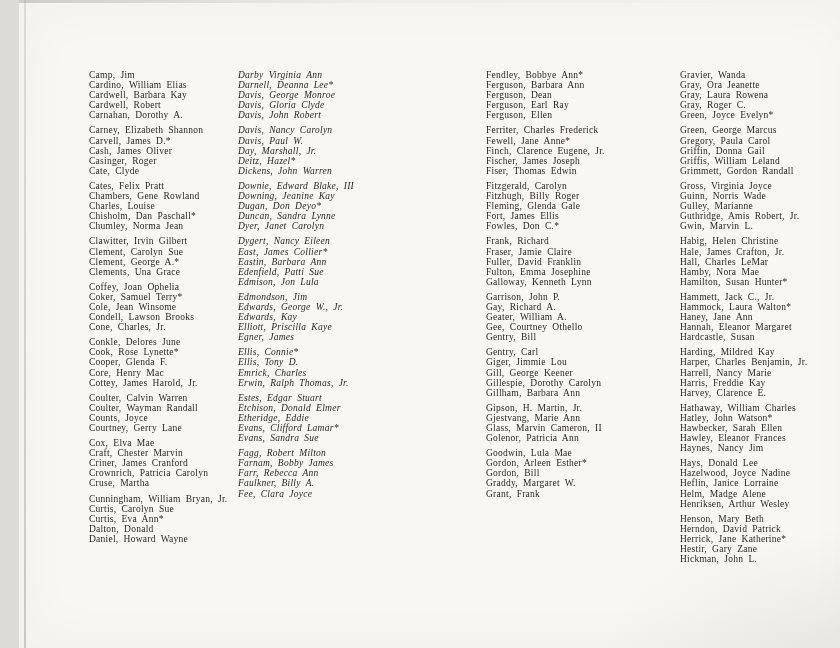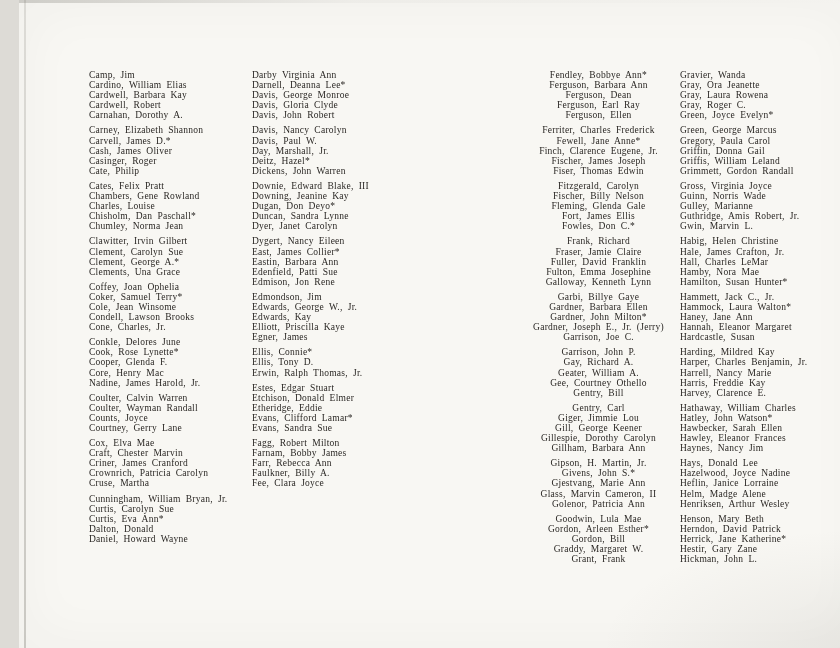--- a/index.html
+++ b/index.html
@@ -46,22 +46,22 @@
     top: 70px;
     width: 225px;
     font-size: 9.5px;
     line-height: 10.1px;
     color: #2a2724;
     letter-spacing: 0.25px;
     word-spacing: 2.5px;
     white-space: nowrap;
   }
   .col-1 { left: 70px; }
-  .col-2 { left: 233px; }
-  .col-3 { left: 467px; text-align: center; }
+  .col-2 { left: 219px; font-style: italic; }
+  .col-3 { left: 467px; }
   .col-4 { left: 661px; }
   .group { margin-bottom: 5px; }
   .entry { height: 10.1px; }
 </style>
 </head>
 <body>
 
 <div class="page">
   <div class="corner-shade"></div>
   <div class="col col-1">
@@ -70,21 +70,21 @@
         <div class="entry">Cardino, William Elias</div>
         <div class="entry">Cardwell, Barbara Kay</div>
         <div class="entry">Cardwell, Robert</div>
         <div class="entry">Carnahan, Dorothy A.</div>
       </div>
       <div class="group">
         <div class="entry">Carney, Elizabeth Shannon</div>
         <div class="entry">Carvell, James D.*</div>
         <div class="entry">Cash, James Oliver</div>
         <div class="entry">Casinger, Roger</div>
-        <div class="entry">Cate, Philip</div>
+        <div class="entry">Cate, Clyde</div>
       </div>
       <div class="group">
         <div class="entry">Cates, Felix Pratt</div>
         <div class="entry">Chambers, Gene Rowland</div>
         <div class="entry">Charles, Louise</div>
         <div class="entry">Chisholm, Dan Paschall*</div>
         <div class="entry">Chumley, Norma Jean</div>
       </div>
       <div class="group">
         <div class="entry">Clawitter, Irvin Gilbert</div>
@@ -97,21 +97,21 @@
         <div class="entry">Coker, Samuel Terry*</div>
         <div class="entry">Cole, Jean Winsome</div>
         <div class="entry">Condell, Lawson Brooks</div>
         <div class="entry">Cone, Charles, Jr.</div>
       </div>
       <div class="group">
         <div class="entry">Conkle, Delores June</div>
         <div class="entry">Cook, Rose Lynette*</div>
         <div class="entry">Cooper, Glenda F.</div>
         <div class="entry">Core, Henry Mac</div>
-        <div class="entry">Nadine, James Harold, Jr.</div>
+        <div class="entry">Cottey, James Harold, Jr.</div>
       </div>
       <div class="group">
         <div class="entry">Coulter, Calvin Warren</div>
         <div class="entry">Coulter, Wayman Randall</div>
         <div class="entry">Counts, Joyce</div>
         <div class="entry">Courtney, Gerry Lane</div>
       </div>
       <div class="group">
         <div class="entry">Cox, Elva Mae</div>
         <div class="entry">Craft, Chester Marvin</div>
@@ -147,32 +147,33 @@
         <div class="entry">Downing, Jeanine Kay</div>
         <div class="entry">Dugan, Don Deyo*</div>
         <div class="entry">Duncan, Sandra Lynne</div>
         <div class="entry">Dyer, Janet Carolyn</div>
       </div>
       <div class="group">
         <div class="entry">Dygert, Nancy Eileen</div>
         <div class="entry">East, James Collier*</div>
         <div class="entry">Eastin, Barbara Ann</div>
         <div class="entry">Edenfield, Patti Sue</div>
-        <div class="entry">Edmison, Jon Rene</div>
+        <div class="entry">Edmison, Jon Lula</div>
       </div>
       <div class="group">
         <div class="entry">Edmondson, Jim</div>
         <div class="entry">Edwards, George W., Jr.</div>
         <div class="entry">Edwards, Kay</div>
         <div class="entry">Elliott, Priscilla Kaye</div>
         <div class="entry">Egner, James</div>
       </div>
       <div class="group">
         <div class="entry">Ellis, Connie*</div>
         <div class="entry">Ellis, Tony D.</div>
+        <div class="entry">Emrick, Charles</div>
         <div class="entry">Erwin, Ralph Thomas, Jr.</div>
       </div>
       <div class="group">
         <div class="entry">Estes, Edgar Stuart</div>
         <div class="entry">Etchison, Donald Elmer</div>
         <div class="entry">Etheridge, Eddie</div>
         <div class="entry">Evans, Clifford Lamar*</div>
         <div class="entry">Evans, Sandra Sue</div>
       </div>
       <div class="group">
@@ -193,56 +194,48 @@
       </div>
       <div class="group">
         <div class="entry">Ferriter, Charles Frederick</div>
         <div class="entry">Fewell, Jane Anne*</div>
         <div class="entry">Finch, Clarence Eugene, Jr.</div>
         <div class="entry">Fischer, James Joseph</div>
         <div class="entry">Fiser, Thomas Edwin</div>
       </div>
       <div class="group">
         <div class="entry">Fitzgerald, Carolyn</div>
-        <div class="entry">Fischer, Billy Nelson</div>
+        <div class="entry">Fitzhugh, Billy Roger</div>
         <div class="entry">Fleming, Glenda Gale</div>
         <div class="entry">Fort, James Ellis</div>
         <div class="entry">Fowles, Don C.*</div>
       </div>
       <div class="group">
         <div class="entry">Frank, Richard</div>
         <div class="entry">Fraser, Jamie Claire</div>
         <div class="entry">Fuller, David Franklin</div>
         <div class="entry">Fulton, Emma Josephine</div>
         <div class="entry">Galloway, Kenneth Lynn</div>
       </div>
       <div class="group">
-        <div class="entry">Garbi, Billye Gaye</div>
-        <div class="entry">Gardner, Barbara Ellen</div>
-        <div class="entry">Gardner, John Milton*</div>
-        <div class="entry">Gardner, Joseph E., Jr. (Jerry)</div>
-        <div class="entry">Garrison, Joe C.</div>
-      </div>
-      <div class="group">
         <div class="entry">Garrison, John P.</div>
         <div class="entry">Gay, Richard A.</div>
         <div class="entry">Geater, William A.</div>
         <div class="entry">Gee, Courtney Othello</div>
         <div class="entry">Gentry, Bill</div>
       </div>
       <div class="group">
         <div class="entry">Gentry, Carl</div>
         <div class="entry">Giger, Jimmie Lou</div>
         <div class="entry">Gill, George Keener</div>
         <div class="entry">Gillespie, Dorothy Carolyn</div>
         <div class="entry">Gillham, Barbara Ann</div>
       </div>
       <div class="group">
         <div class="entry">Gipson, H. Martin, Jr.</div>
-        <div class="entry">Givens, John S.*</div>
         <div class="entry">Gjestvang, Marie Ann</div>
         <div class="entry">Glass, Marvin Cameron, II</div>
         <div class="entry">Golenor, Patricia Ann</div>
       </div>
       <div class="group">
         <div class="entry">Goodwin, Lula Mae</div>
         <div class="entry">Gordon, Arleen Esther*</div>
         <div class="entry">Gordon, Bill</div>
         <div class="entry">Graddy, Margaret W.</div>
         <div class="entry">Grant, Frank</div>

